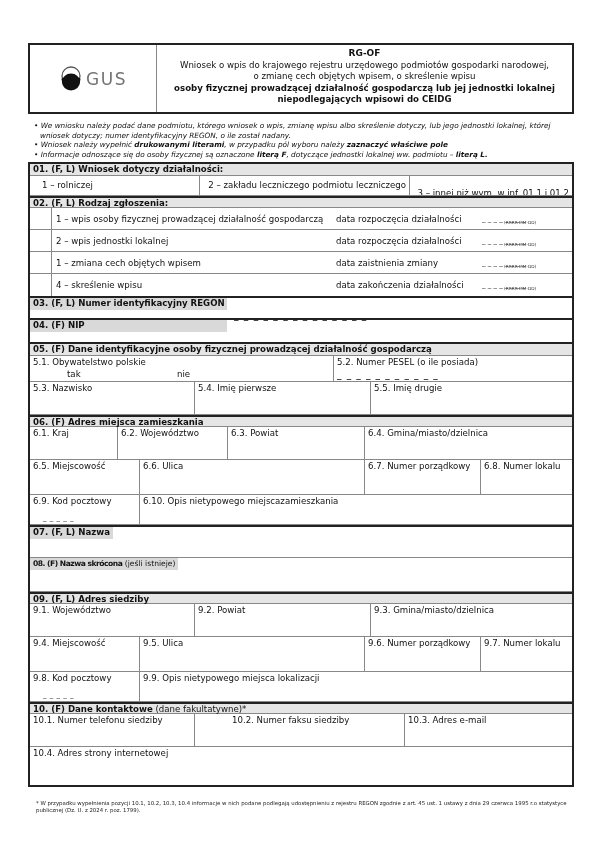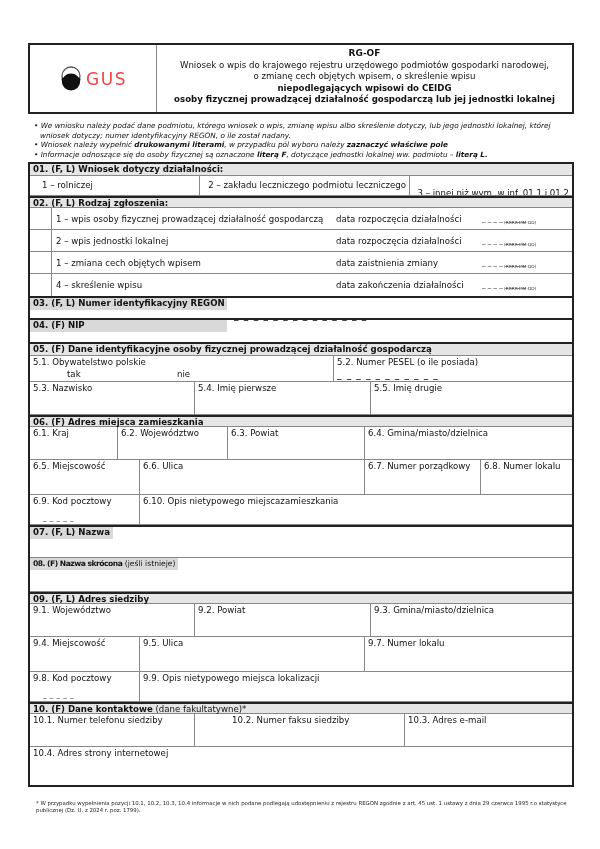--- a/index.html
+++ b/index.html
@@ -2,21 +2,21 @@
 <html><head>
   <meta charset="utf-8">
   <style>
     html, body { margin: 0; padding: 0; background: #ffffff; }
     body { width: 600px; height: 849px; position: relative; font-family: "DejaVu Sans", sans-serif; color: #111; overflow: hidden; }
     .page { position: absolute; left: 28px; top: 43px; width: 546px; }
 
     
     .hdr { display: flex; border: 2px solid #222; height: 71px; box-sizing: border-box; }
     .hdr .logo { width: 126px; border-right: 1px solid #888; display: flex; align-items: center; justify-content: center; gap: 3px; }
-    .hdr .logo .gus-text { font-family: "DejaVu Sans", sans-serif; font-size: 17px; letter-spacing: 1.5px; color: #ef4444; }
+    .hdr .logo .gus-text { font-family: "DejaVu Sans", sans-serif; font-size: 17px; letter-spacing: 1.5px; color: #737373; }
     .hdr .titles { flex: 1; text-align: center; font-size: 8.6px; line-height: 11.5px; padding-top: 3px; }
     .hdr .titles .code { font-weight: bold; font-size: 9px; }
     .hdr .titles .b { font-weight: bold; }
 
     
     .notes { margin-top: 7px; font-size: 7.3px; line-height: 9.6px; font-style: italic; padding-left: 6px; padding-right: 2px; }
     .notes div { text-indent: -6px; padding-left: 6px; }
     .notes .bul { font-style: normal; }
     .notes b { font-weight: bold; }
 
@@ -68,22 +68,22 @@
         <circle cx="12" cy="10" r="9" fill="none" stroke="#555" stroke-width="1.3"></circle>
         <path d="M2.5 13 A9.5 9.5 0 0 0 21.5 13 Q21.5 11 12 11 Q2.5 11 2.5 13 Z" fill="#111"></path>
         <ellipse cx="12" cy="16" rx="9" ry="8.5" fill="#111"></ellipse>
       </svg>
       <span class="gus-text">GUS</span>
     </div>
     <div class="titles">
       <div class="code">RG-OF</div>
       <div>Wniosek o wpis do krajowego rejestru urzędowego podmiotów gospodarki narodowej,</div>
       <div>o zmianę cech objętych wpisem, o skreślenie wpisu</div>
+      <div class="b">osoby fizycznej prowadzącej działalność gospodarczą lub jej jednostki lokalnej</div>
       <div class="b">niepodlegających wpisowi do CEIDG</div>
-      <div class="b">osoby fizycznej prowadzącej działalność gospodarczą lub jej jednostki lokalnej</div>
     </div>
   </div>
 
   <div class="notes">
     <div><span class="bul">• </span><span>We wniosku należy podać dane podmiotu, którego wniosek o wpis, zmianę wpisu albo skreślenie dotyczy, lub jego jednostki lokalnej, której wniosek dotyczy; numer identyfikacyjny REGON, o ile został nadany.</span></div>
     <div><span class="bul">• </span><span>Wniosek należy wypełnić </span><b>drukowanymi literami</b><span>, w przypadku pól wyboru należy </span><b>zaznaczyć właściwe pole</b></div>
     <div><span class="bul">• </span><span>Informacje odnoszące się do osoby fizycznej są oznaczone </span><b>literą F</b><span>, dotyczące jednostki lokalnej ww. podmiotu – </span><b>literą L.</b></div>
   </div>
 
   <div class="form">
@@ -196,20 +196,21 @@
 
     <div class="sec-h sec-sep">09. (F, L) Adres siedziby</div>
     <div class="row" style="height:33px;">
       <div class="cell" style="width:165px;">9.1. Województwo</div>
       <div class="cell" style="width:176px;">9.2. Powiat</div>
       <div class="cell" style="flex:1;">9.3. Gmina/miasto/dzielnica</div>
     </div>
     <div class="row" style="height:35px;">
       <div class="cell" style="width:110px;">9.4. Miejscowość</div>
       <div class="cell" style="width:225px;">9.5. Ulica</div>
+      <div class="cell" style="width:116px;">9.6. Numer porządkowy</div>
       <div class="cell" style="flex:1;">9.7. Numer lokalu</div>
     </div>
     <div class="row" style="height:30px;">
       <div class="cell" style="width:110px;">
         <div>9.8. Kod pocztowy</div>
         <div class="kod">_ _  _ _ _</div>
       </div>
       <div class="cell" style="flex:1;">9.9. Opis nietypowego miejsca lokalizacji</div>
     </div>
 

